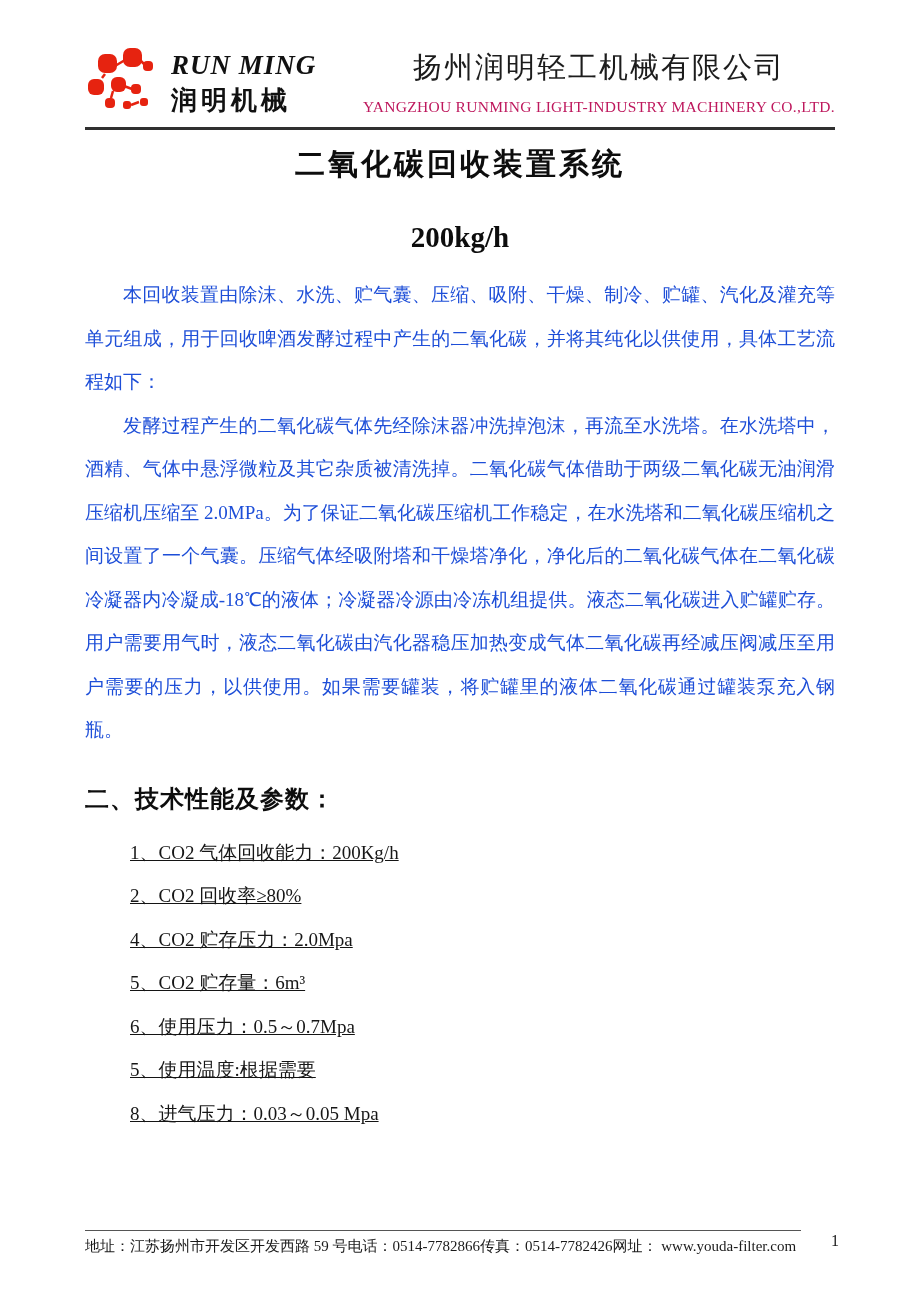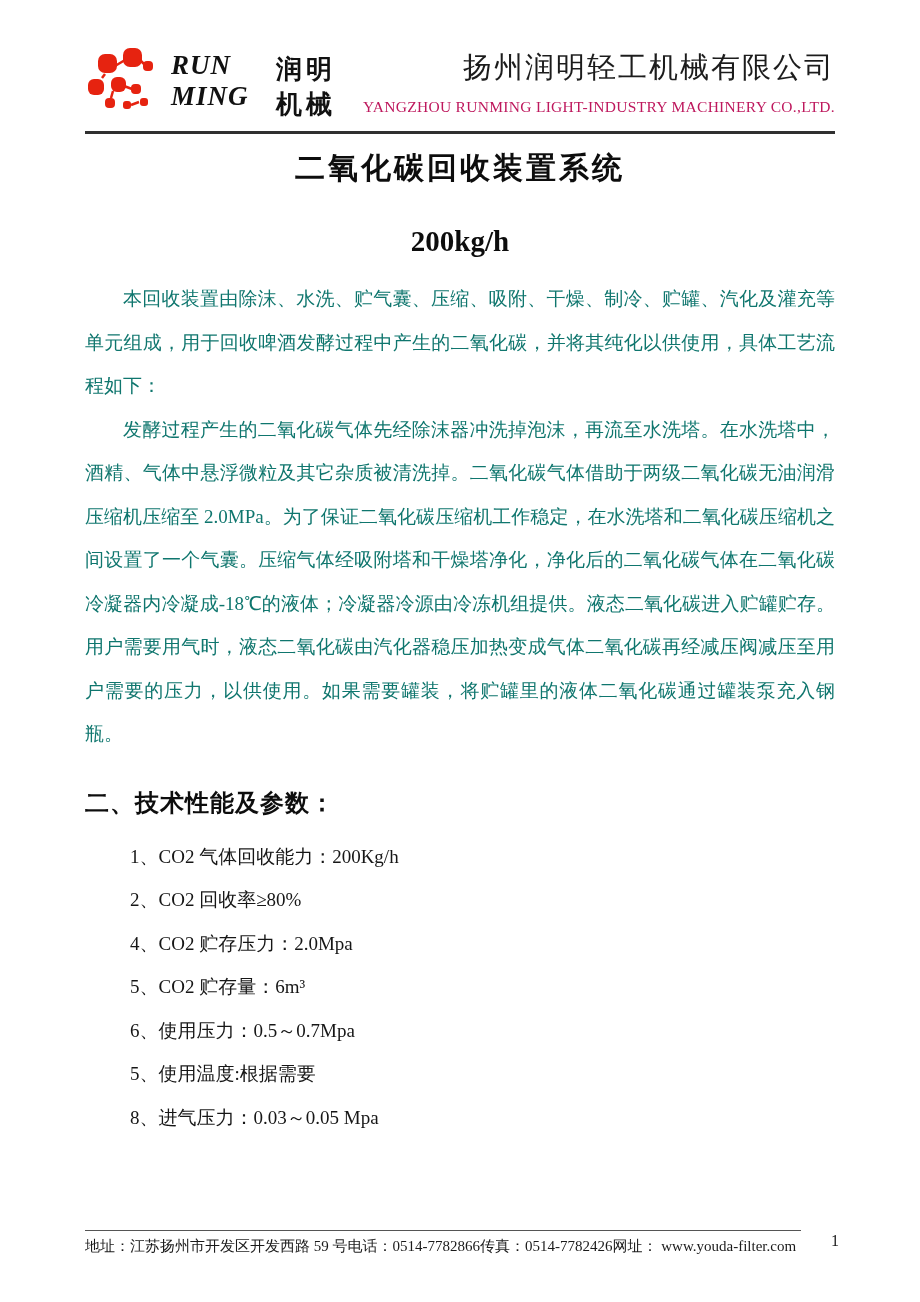--- a/index.html
+++ b/index.html
@@ -10,34 +10,34 @@
     color:#141414;
     position:relative;
     overflow:hidden;
   }
   .page { padding:46px 85px 0 85px; position:relative; height:100%; }
 
   
   .header { display:flex; justify-content:space-between; align-items:flex-start; }
   .brand { display:flex; align-items:flex-start; gap:12px; }
   .logo-box { width:74px; height:70px; position:relative; flex:0 0 auto; }
-  .brand-names { display:flex; flex-direction:row; justify-content:flex-end; padding-top:4px; }
+  .brand-names { display:flex; flex-direction:column; justify-content:flex-end; padding-top:4px; }
   .brand-en {
     font-family:"Liberation Serif", serif;
     font-style:italic; font-weight:bold;
     font-size:27px; letter-spacing:1px; color:#111;
   }
   .brand-zh {
     font-family:"Liberation Sans", sans-serif;
     font-weight:bold; font-size:26px; letter-spacing:4px; color:#111; margin-top:2px;
   }
   .company { text-align:center; padding-top:2px; }
   .company-zh {
     font-family:"Liberation Sans", sans-serif;
-    font-size:29px; font-weight:400; letter-spacing:2px; color:#1c1c1c;text-align:right;
+    font-size:29px; font-weight:400; letter-spacing:2px; color:#1c1c1c;
   }
   .company-en {
     font-family:"Liberation Serif", serif;
     font-size:15.5px; color:#be185d; margin-top:10px; letter-spacing:0.3px; white-space:nowrap;
   }
   .header-rule { border:none; border-top:3px solid #303030; margin-top:9px; }
 
   
   .doc-title {
     text-align:center; font-weight:bold; font-size:30px; letter-spacing:3px;
@@ -52,24 +52,24 @@
   
   .section-heading {
     font-family:"Liberation Sans", sans-serif;
     font-weight:bold; font-size:24px; color:#0d0d0d;
     letter-spacing:1px;
   }
   .sh-1 { margin-top:40px; }
   .sh-2 { margin-top:31px; }
   .body-para {
     font-size:19px; line-height:43.5px; text-align:justify;
-    text-indent:2em; color:#0f766e;
+    text-indent:2em; color:#1d4ed8;
   }
   .para-first { margin-top:19px; }
-  .spec-list { margin-top:16px; }
+  .spec-list { margin-top:16px;text-decoration:underline; }
   .spec-item {
     font-size:19px; line-height:43.5px; padding-left:45px; color:#161616;
     white-space:nowrap;
   }
 
   
   .footer { position:absolute; left:85px; bottom:46px; width:750px; }
   .footer-rule { border:none; border-top:1.5px solid #555; width:716px; }
   .footer-row {
     width:716px; display:flex; justify-content:flex-start;

